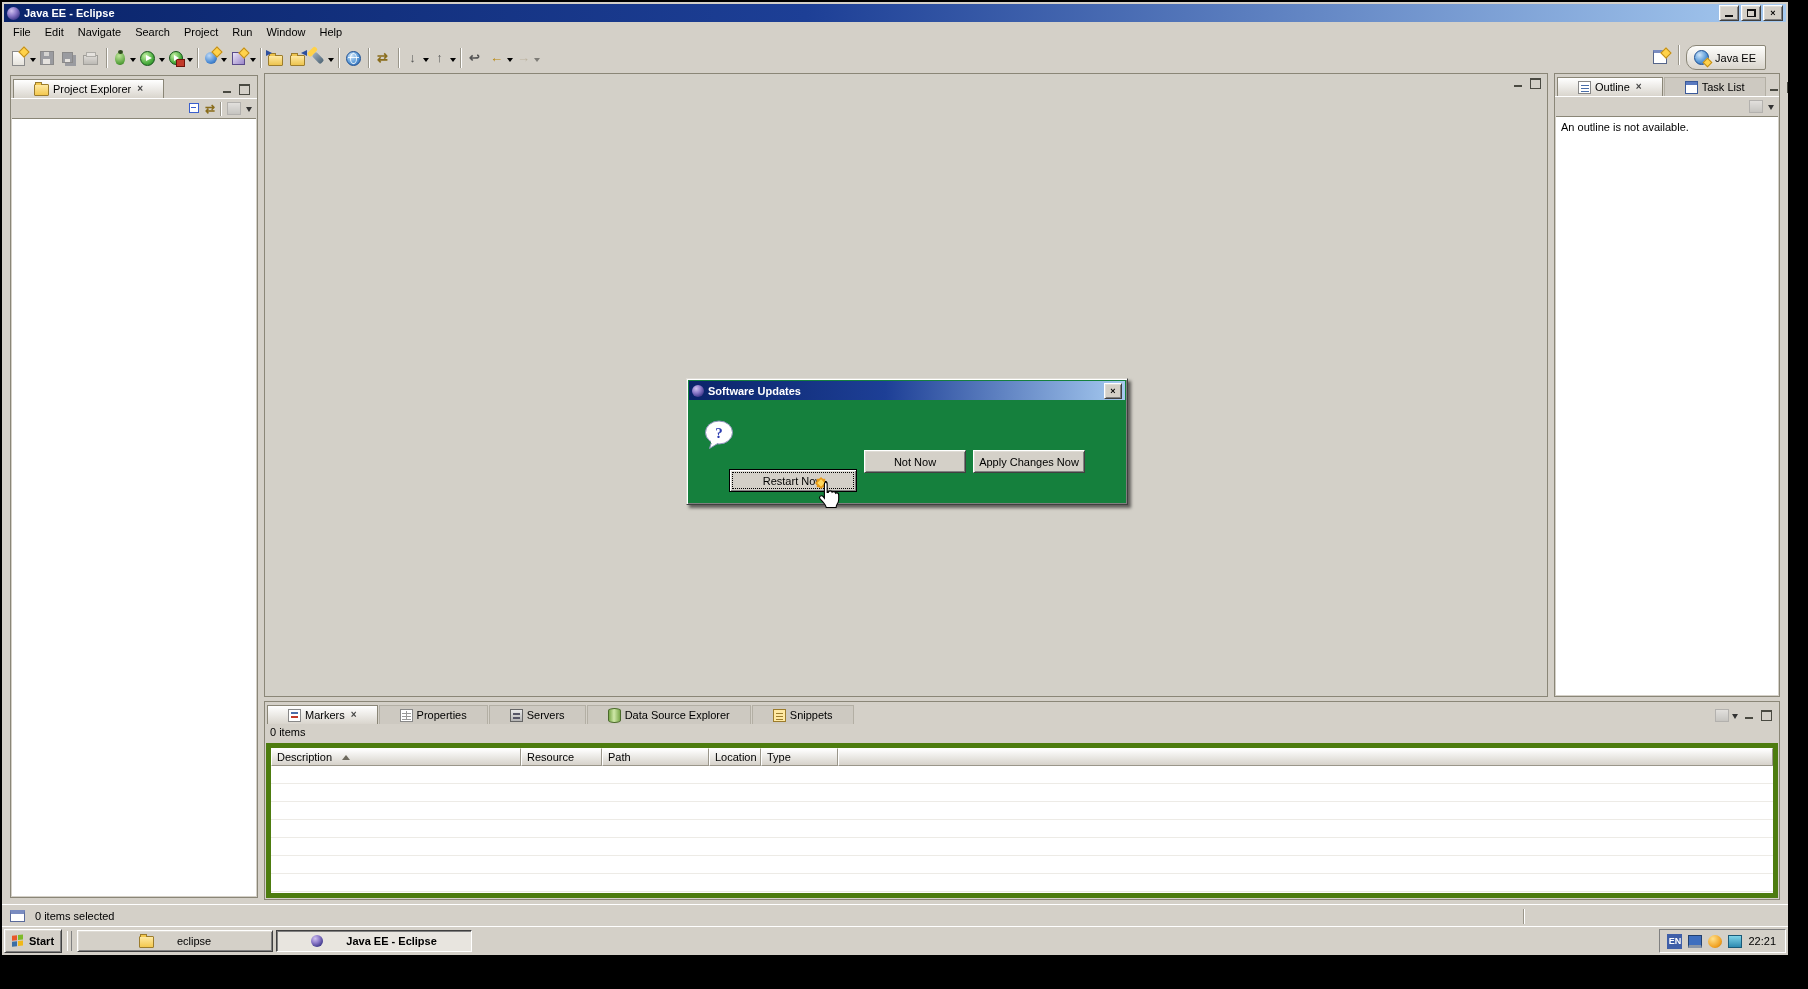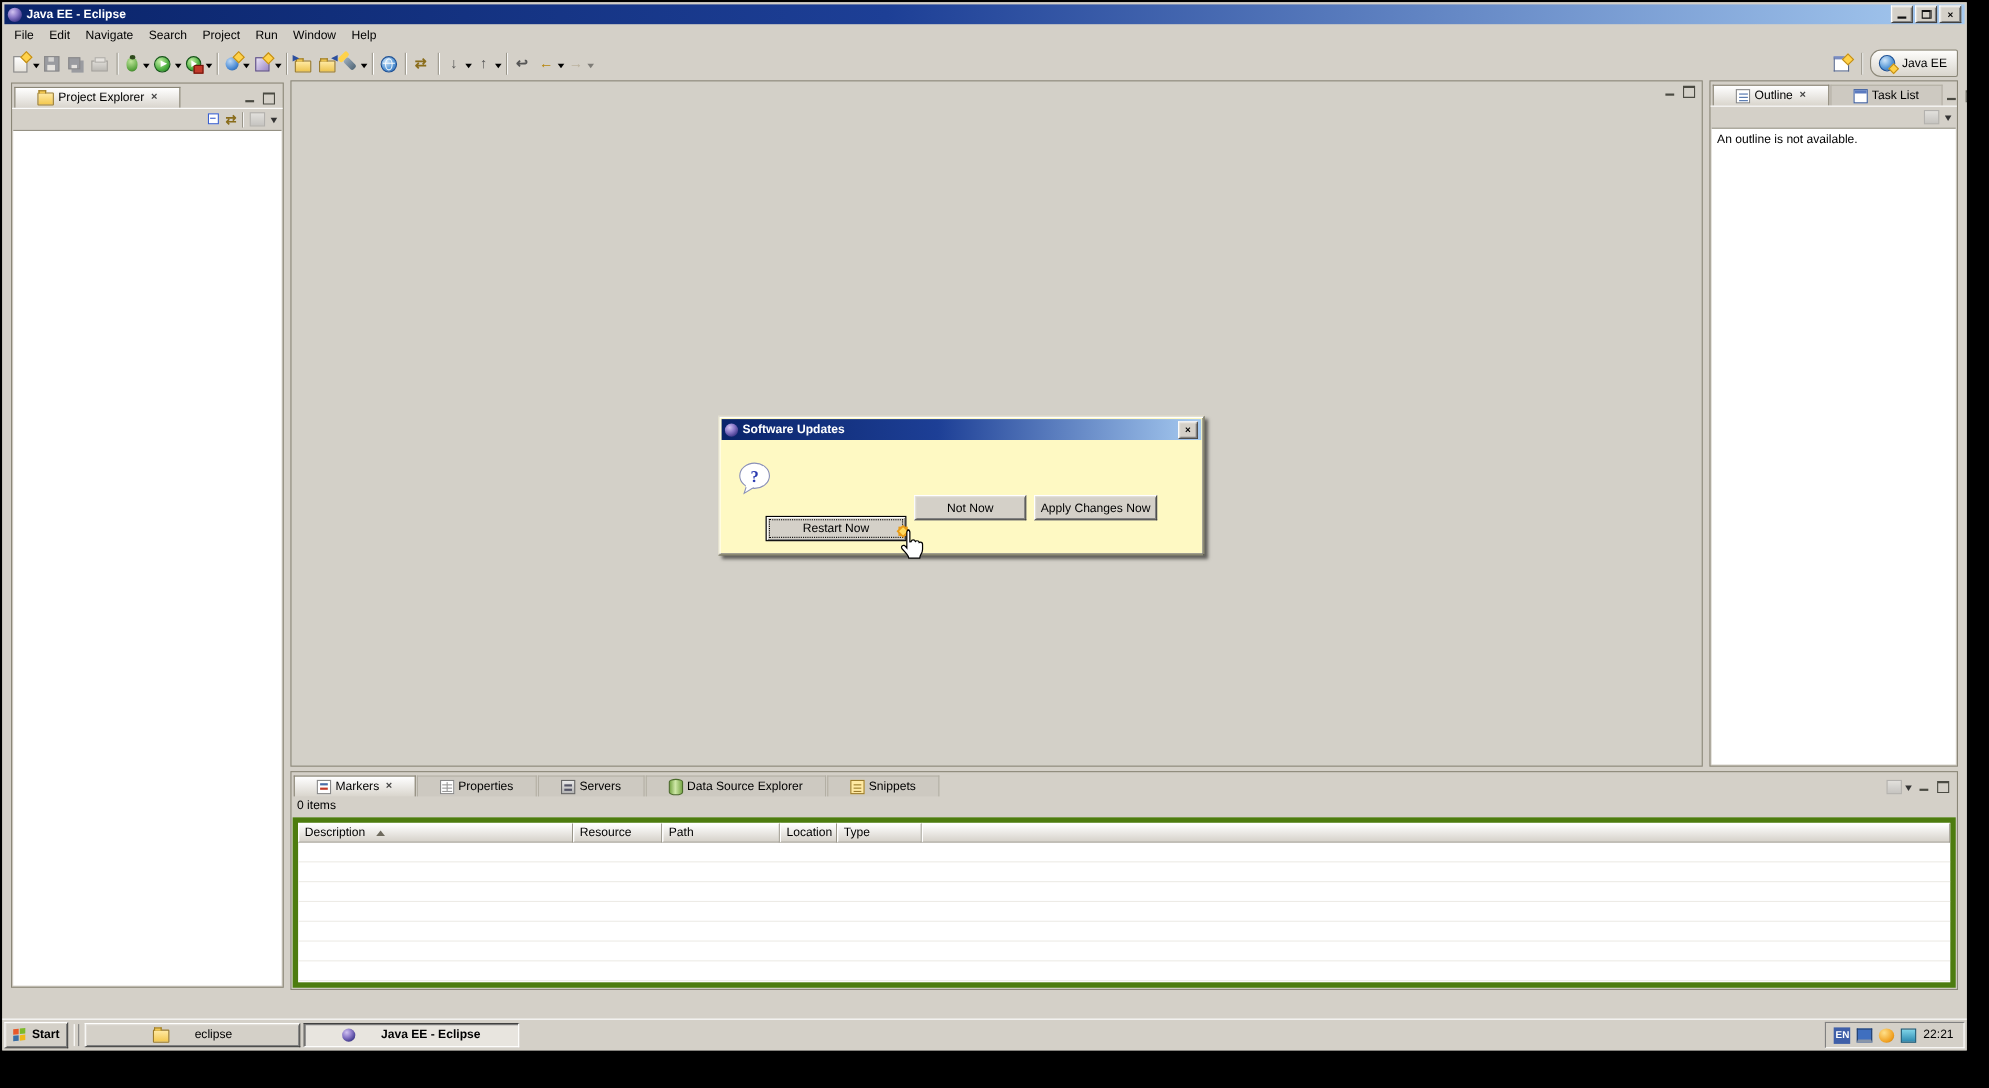--- a/index.html
+++ b/index.html
@@ -64,21 +64,21 @@
   .x-search{width:6px;height:12px;background:linear-gradient(#9aaabb,#546a7a);transform:rotate(-45deg);margin:3px 5px;border-radius:2px;}
   .x-search::after{content:"";position:absolute;top:-5px;left:-2.5px;width:11px;height:5px;background:#ffd24a;border-radius:2px;}
   .x-globe{width:13px;height:13px;margin:2px;border-radius:50%;background:radial-gradient(circle at 35% 30%,#cfe6fa,#5a9ad8 55%,#2a5fa8);border:1px solid #1c4f94;}
   .x-globe::before{content:"";position:absolute;left:3px;right:3px;top:1px;bottom:1px;border:1px solid rgba(255,255,255,.85);border-radius:50%;}
   .x-globe::after{content:"";position:absolute;left:1px;right:1px;top:5.5px;height:1px;background:rgba(255,255,255,.85);}
   .x-persp{width:12px;height:10px;margin:3px 2px;background:#fff;border:1px solid #55658a;border-top:3px solid #7a8cc0;}
   .x-persp::after{content:"";position:absolute;right:-4px;top:-4px;width:6px;height:6px;background:#ffd24a;border:1px solid #c08c1a;transform:rotate(45deg);}
   .x-javaee{width:12px;height:12px;margin:2px;border-radius:50%;background:radial-gradient(circle at 35% 30%,#cfe6fa,#5a9ad8 55%,#2a5fa8);border:1px solid #1c4f94;}
   .x-javaee::after{content:"";position:absolute;right:-3px;bottom:-2px;width:5px;height:5px;background:#ffd24a;border:1px solid #c08c1a;transform:rotate(45deg);}
 
-  .perspbar{position:absolute;right:6px;top:3px;display:flex;align-items:center;gap:3px;}
+  .perspbar{position:absolute;right:20px;top:3px;display:flex;align-items:flex-start;gap:3px;}
   .persp-btn{display:flex;align-items:center;gap:4px;padding:2px 9px 2px 5px;border:1px solid #8a8677;
              border-radius:10px 2px 2px 10px;background:linear-gradient(#fefefc,#d9d5cd);}
 
   
   .client{position:absolute;left:0;right:0;top:68px;bottom:24px;}
   .panel{position:absolute;border:1px solid #8a8677;background:#d4d0c8;display:flex;flex-direction:column;box-sizing:border-box;}
   #panel-left{left:8px;top:5px;width:248px;bottom:5px;}
   #panel-right{left:1552px;top:3px;width:226px;height:624px;}
   #panel-bottom{left:262px;right:8px;top:631px;bottom:3px;}
   #editor{position:absolute;left:262px;top:3px;width:1284px;height:624px;border:1px solid #8a8677;background:#d3d0c8;box-sizing:border-box;}
@@ -150,21 +150,21 @@
   .taskbtn{width:196px;height:22px;display:flex;align-items:center;gap:23px;padding:0 6px;box-sizing:border-box;white-space:nowrap;overflow:hidden;justify-content:center;}
   .taskbtn.active{border-color:#404040 #ffffff #ffffff #404040;box-shadow:inset 1px 1px 0 #808080;background:#e8e5df;font-weight:bold;}
   .tray{margin-left:auto;height:22px;display:flex;align-items:center;gap:6px;padding:0 9px 0 7px;border:1px solid;border-color:#808080 #fff #fff #808080;}
   .en-badge{width:15px;height:15px;background:#3f5fa8;color:#fff;font-size:9px;font-weight:bold;display:flex;align-items:center;justify-content:center;}
   .tray-ic{width:14px;height:13px;box-sizing:border-box;}
   .ti-display{background:#3f6fbf;border:1px solid #23406e;border-bottom:3px solid #8a96a8;}
   .ti-update{border-radius:50%;background:radial-gradient(circle at 35% 30%,#ffe08a,#f0a020 65%,#b06a10);}
   .ti-network{background:linear-gradient(#7fd4e8,#2e8ab0);border:1px solid #1a5a78;}
 
   
-  .dialog{position:absolute;left:651px;top:376px;width:442px;background:#fef9c3;z-index:40;
+  .dialog{position:absolute;left:684px;top:376px;width:442px;background:#15803d;z-index:40;
           border:1px solid;border-color:#dfdcd5 #404040 #404040 #dfdcd5;
           box-shadow:inset 1px 1px 0 #fff, inset -1px -1px 0 #808080, 3px 3px 3px rgba(0,0,0,.55);
           padding:2px;box-sizing:border-box;}
   .dlg-title{height:19px;background:linear-gradient(90deg,#0a246a,#1d3f96 45%,#a6caf0);display:flex;align-items:center;gap:4px;padding:0 3px;}
   .dlg-title-text{color:#fff;font-weight:bold;flex:1;}
   .dlg-close{width:16px;height:14px;display:flex;align-items:center;justify-content:center;font-size:9px;font-weight:bold;}
   .dlg-body{position:relative;height:102px;}
   .dlg-qicon{position:absolute;left:14px;top:20px;}
   .dlg-msg{position:absolute;left:58px;top:22px;width:380px;line-height:1.4;}
   .dlg-btns{position:absolute;left:0;right:0;bottom:10px;display:flex;justify-content:center;gap:7px;}
@@ -437,20 +437,27 @@
           <div class="trow"></div>
           <div class="trow"></div>
           <div class="trow"></div>
           <div class="trow"></div>
           <div class="trow"></div>
 
         </div>
       </div>
     </div>
 
+    <div class="statusbar">
+      <span class="fastview"></span>
+      <span>0 items selected</span>
+      <span style="margin-left:auto;"></span>
+      <span class="sb-div"></span>
+      <span style="width:245px;"></span>
+    </div>
   </div>
 
   <div class="taskbar">
     <span class="startbtn b3">
       <span class="flag">
             <span></span>
             <span></span>
             <span></span>
             <span></span>
           </span>

